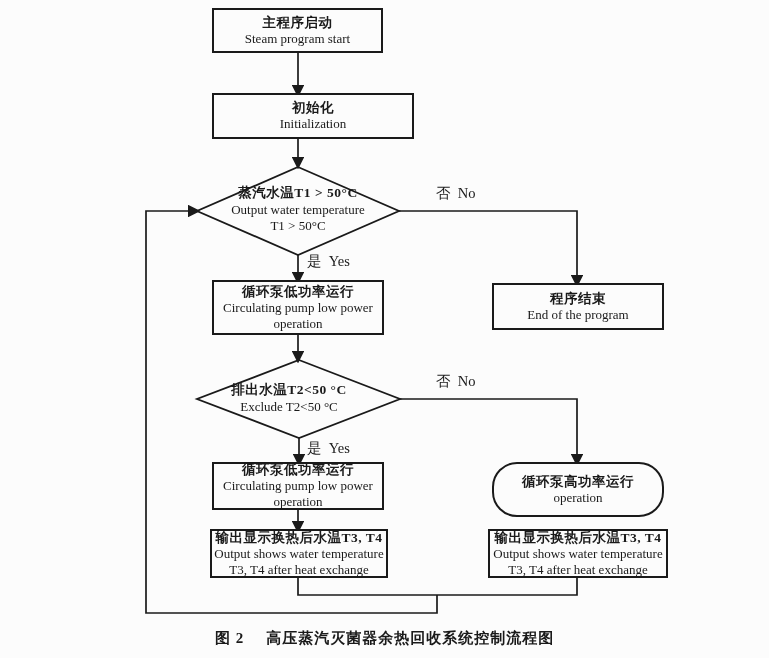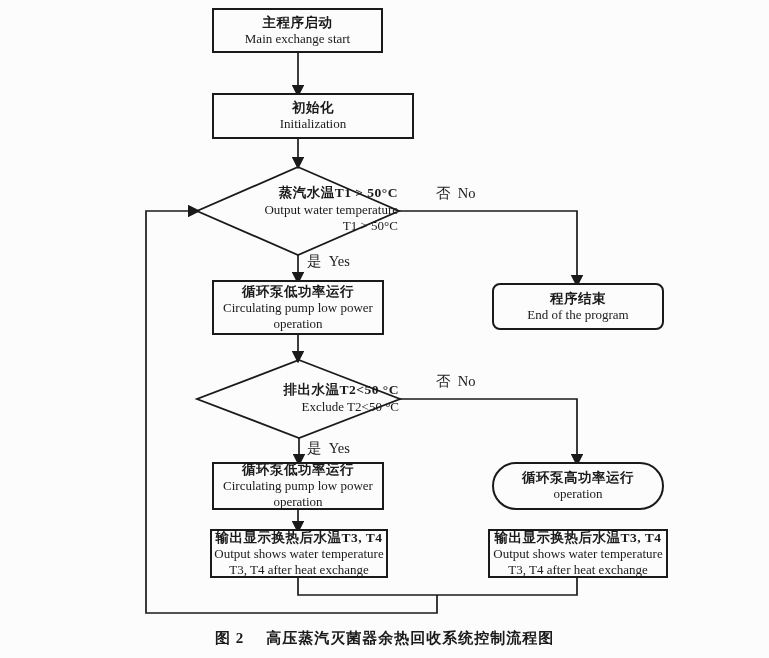--- a/index.html
+++ b/index.html
@@ -54,21 +54,21 @@
     color:var(--text);
   }
   .zh{
     font-weight:bold;
     font-size:13.5px;
     letter-spacing:0.5px;
   }
   .diamond-label{
     position:absolute;
     box-sizing:border-box;
-    text-align:right;
+    text-align:center;
     font-size:13px;
     line-height:16.5px;
     color:var(--text);
     background:transparent;
   }
   .edge-label{
     position:absolute;
     font-size:14.5px;
     font-weight:normal;
     color:var(--text);
@@ -109,21 +109,21 @@
     <path class="flow" d="M298,335 V352" marker-end="url(#arrow)"></path>
     <path class="flow" d="M299,438 V455" marker-end="url(#arrow)"></path>
     <path class="flow" d="M400,399 H577 V455" marker-end="url(#arrow)"></path>
     <path class="flow" d="M298,510 V522" marker-end="url(#arrow)"></path>
     <path class="flow" d="M298,578 V595 H577 V578"></path>
     <path class="flow" d="M437,595 V613 H146 V211 H189" marker-end="url(#arrow)"></path>
   </svg>
 
   <div class="node" style="left:212px;top:8px;width:171px;height:45px;">
     <div class="zh">主程序启动</div>
-    <div>Main exchange start</div>
+    <div>Steam program start</div>
   </div>
 
   <div class="node" style="left:212px;top:93px;width:202px;height:46px;">
     <div class="zh">初始化</div>
     <div>Initialization</div>
   </div>
 
   <div class="diamond-label" style="left:198px;top:185px;width:200px;">
     <div class="zh">蒸汽水温T1 &gt; 50°C</div>
     <div>Output water temperature</div>
@@ -132,40 +132,40 @@
 
   <div class="edge-label" style="left:436px;top:184px;">否  No</div>
   <div class="edge-label" style="left:307px;top:252px;">是  Yes</div>
 
   <div class="node" style="left:212px;top:280px;width:172px;height:55px;">
     <div class="zh">循环泵低功率运行</div>
     <div>Circulating pump low power</div>
     <div>operation</div>
   </div>
 
-  <div class="node" style="left:492px;top:283px;width:172px;height:47px;border-radius:8px;">
+  <div class="node" style="left:492px;top:283px;width:172px;height:47px;">
     <div class="zh">程序结束</div>
     <div>End of the program</div>
   </div>
 
-  <div class="diamond-label" style="left:199px;top:382px;width:200px;">
+  <div class="diamond-label" style="left:189px;top:382px;width:200px;">
     <div class="zh">排出水温T2&lt;50 °C</div>
     <div>Exclude T2&lt;50 °C</div>
   </div>
 
   <div class="edge-label" style="left:436px;top:372px;">否  No</div>
   <div class="edge-label" style="left:307px;top:439px;">是  Yes</div>
 
   <div class="node" style="left:212px;top:462px;width:172px;height:48px;">
     <div class="zh">循环泵低功率运行</div>
     <div>Circulating pump low power</div>
     <div>operation</div>
   </div>
 
-  <div class="node" style="left:492px;top:462px;width:172px;height:48px;border-radius:25px;">
+  <div class="node" style="left:492px;top:462px;width:172px;height:55px;border-radius:25px;">
     <div class="zh">循环泵高功率运行</div>
     <div>operation</div>
   </div>
 
   <div class="node" style="left:210px;top:529px;width:178px;height:49px;">
     <div class="zh">输出显示换热后水温T3, T4</div>
     <div>Output shows water temperature</div>
     <div>T3, T4 after heat exchange</div>
   </div>
 

